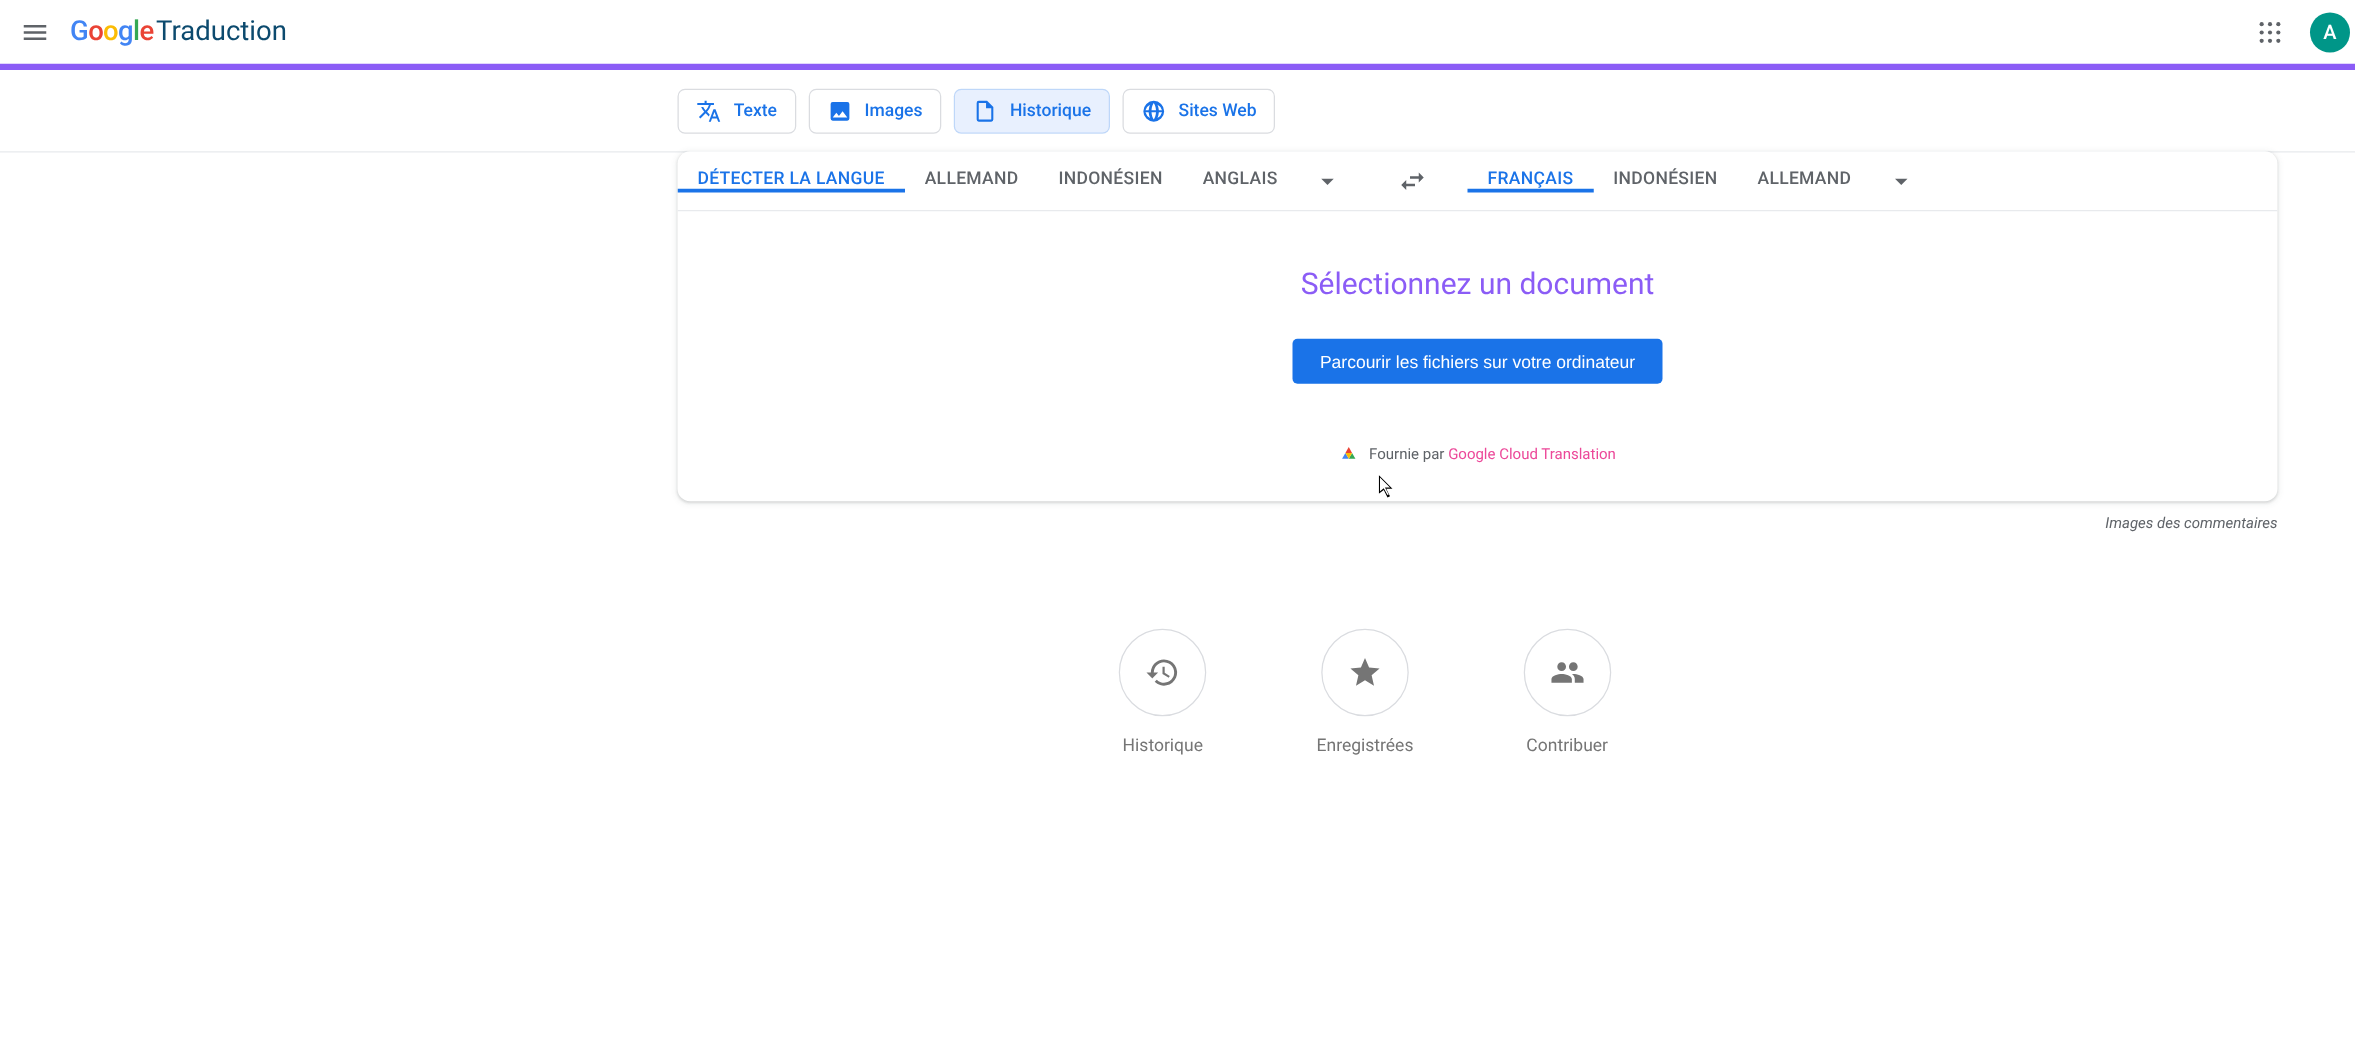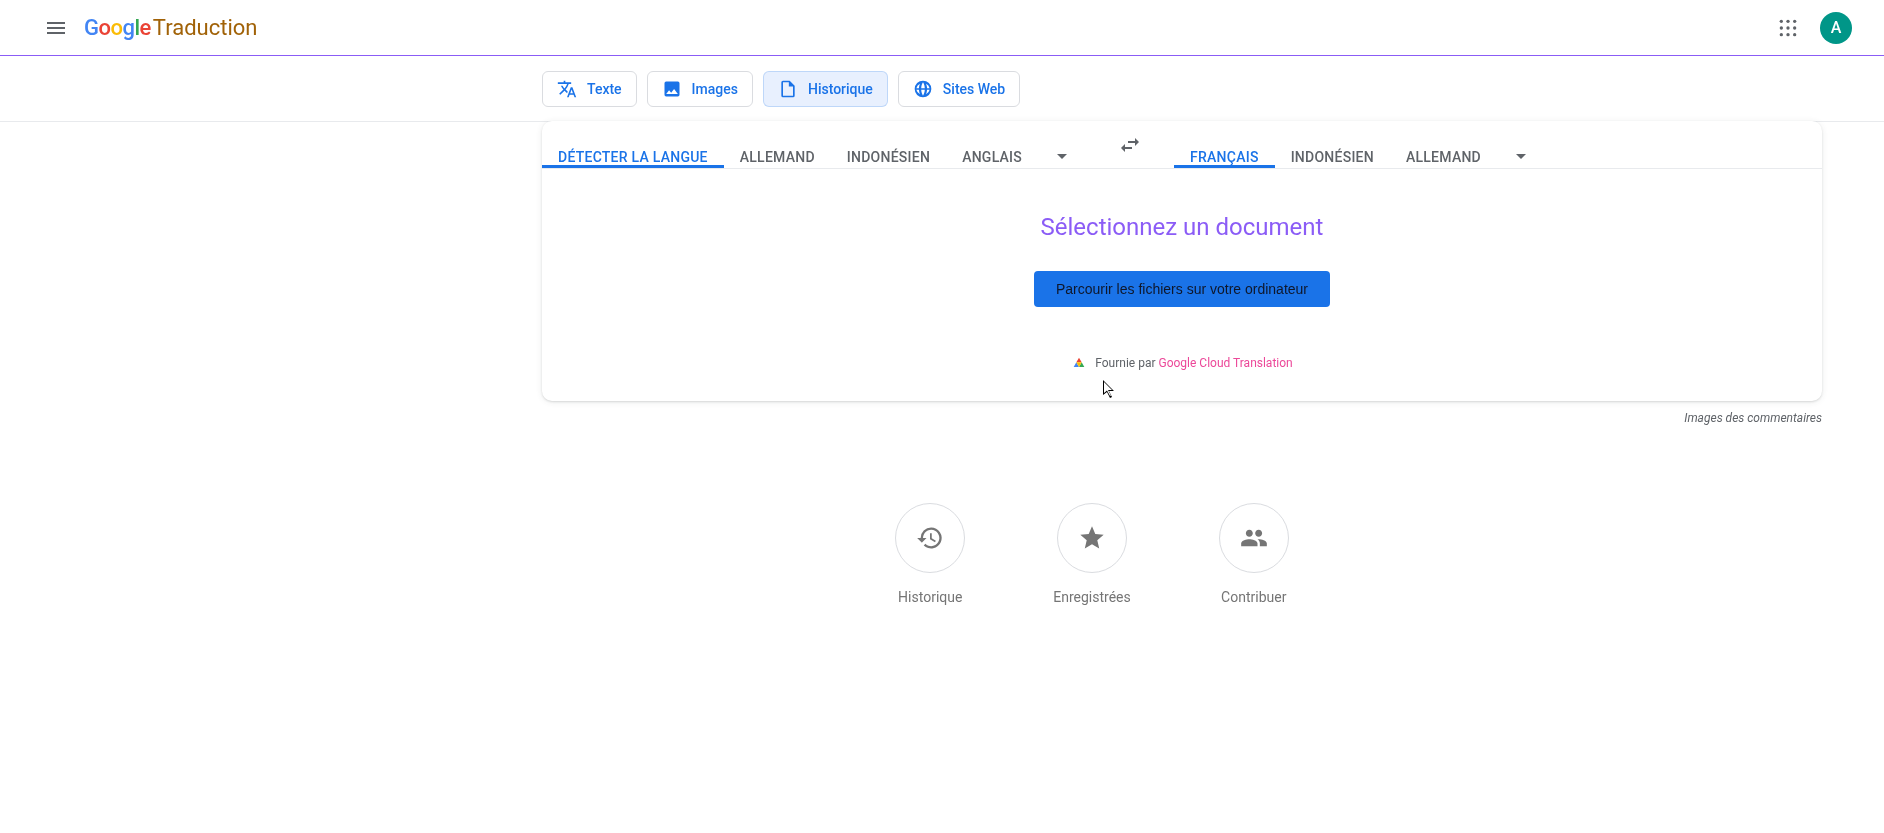--- a/index.html
+++ b/index.html
@@ -6,33 +6,33 @@
   body {
     font-family: 'Google Sans', Roboto, Arial, sans-serif;
     background: #fff;
     color: #3c4043;
     font-size: 14px;
   }
   .header {
     display: flex;
     align-items: center;
     height: 56px;
-    padding: 0 32px;
-    border-bottom: 1px solid #8b5cf6;
+    padding: 0 4px;
+    border-bottom: 5px solid #8b5cf6;
   }
   .menu-icon {
     width: 48px; height: 48px;
     display: flex; align-items: center; justify-content: center;
     border-radius: 50%; cursor: pointer;
     color: #5f6368;
   }
   .logo-area { display: flex; align-items: center; margin-left: 4px; }
   .g-logo { font-size: 22px; font-weight: 500; letter-spacing: -0.5px; }
   .g-blue { color:#4285F4; } .g-red { color:#EA4335; } .g-yellow { color:#FBBC05; } .g-green { color:#34A853; }
-  .logo-text { font-size: 22px; color:#a16207; margin-left: 2px; font-weight: 400;}
+  .logo-text { font-size: 22px; color:#0c4a6e; margin-left: 2px; font-weight: 400;}
   .header-spacer { flex: 1; }
   .apps-icon {
     width:48px; height:48px; display:flex; align-items:center; justify-content:center;
     border-radius:50%; cursor:pointer; color:#5f6368;
   }
   .avatar {
     width:32px; height:32px; border-radius:50%; background:#009688; color:#fff;
     display:flex; align-items:center; justify-content:center; font-size:16px; font-weight:500;
     margin-left:8px; cursor:pointer;
   }
@@ -47,21 +47,21 @@
   .chip svg { width:20px; height:20px; }
   .card-wrap { max-width:1400px; margin:0 auto; padding: 0 0 0 300px; }
   .card {
     width:1280px; background:#fff; border-radius:10px;
     box-shadow: 0 1px 2px rgba(60,64,67,.15), 0 1px 6px rgba(60,64,67,.1);
     overflow:hidden; margin-top:-1px;
   }
   .lang-bar {
     display:flex; align-items:stretch; height:48px; border-bottom:1px solid #e8eaed;
   }
-  .lang-group { display:flex; align-items:flex-end; }
+  .lang-group { display:flex; align-items:center; }
   .lang-tab {
     display:flex; align-items:center; padding:0 16px; font-size:14px; font-weight:500;
     color:#5f6368; text-transform:uppercase; cursor:pointer; letter-spacing:0.25px;
     border-bottom:3px solid transparent;
   }
   .lang-tab.active { color:#1a73e8; border-bottom-color:#1a73e8; }
   .down-arrow {
     width:48px; display:flex; align-items:center; justify-content:center; cursor:pointer;
     color:#5f6368;
   }
@@ -69,21 +69,21 @@
     width:48px; display:flex; align-items:center; justify-content:center; cursor:pointer;
     color:#5f6368; margin: 0 20px;
   }
   .lang-spacer { flex:1; }
   .doc-area { padding: 44px 40px 30px; text-align:center; }
   .doc-title { font-size:24px; color:#8b5cf6; font-weight:400; }
   .doc-sub { margin-top:10px; font-size:14px; color:#5f6368; }
   .doc-sub a { color:#1a73e8; text-decoration:none; }
   .browse-btn {
     display:inline-flex; align-items:center; justify-content:center;
-    margin-top:30px; height:36px; padding:0 22px; background:#1a73e8; color:#0f172a;
+    margin-top:30px; height:36px; padding:0 22px; background:#1a73e8; color:#ffffff;
     border:none; border-radius:4px; font-size:14px; font-weight:500; cursor:pointer;
   }
   .powered { display:flex; align-items:center; justify-content:center; gap:8px; margin-top:48px; font-size:12px; color:#5f6368; }
   .powered a { color:#ec4899; text-decoration:none; }
   .cloud-icon { width:16px; height:16px; }
   .feedback { width:1280px; text-align:right; font-size:12px; font-style:italic; color:#5f6368; margin-top:10px; cursor:pointer; }
   .quick-actions { display:flex; justify-content:center; gap:88px; margin-top:78px; }
   .qa { display:flex; flex-direction:column; align-items:center; cursor:pointer; color:#757575; }
   .qa-circle {
     width:70px; height:70px; border-radius:50%; border:1px solid #dadce0;

